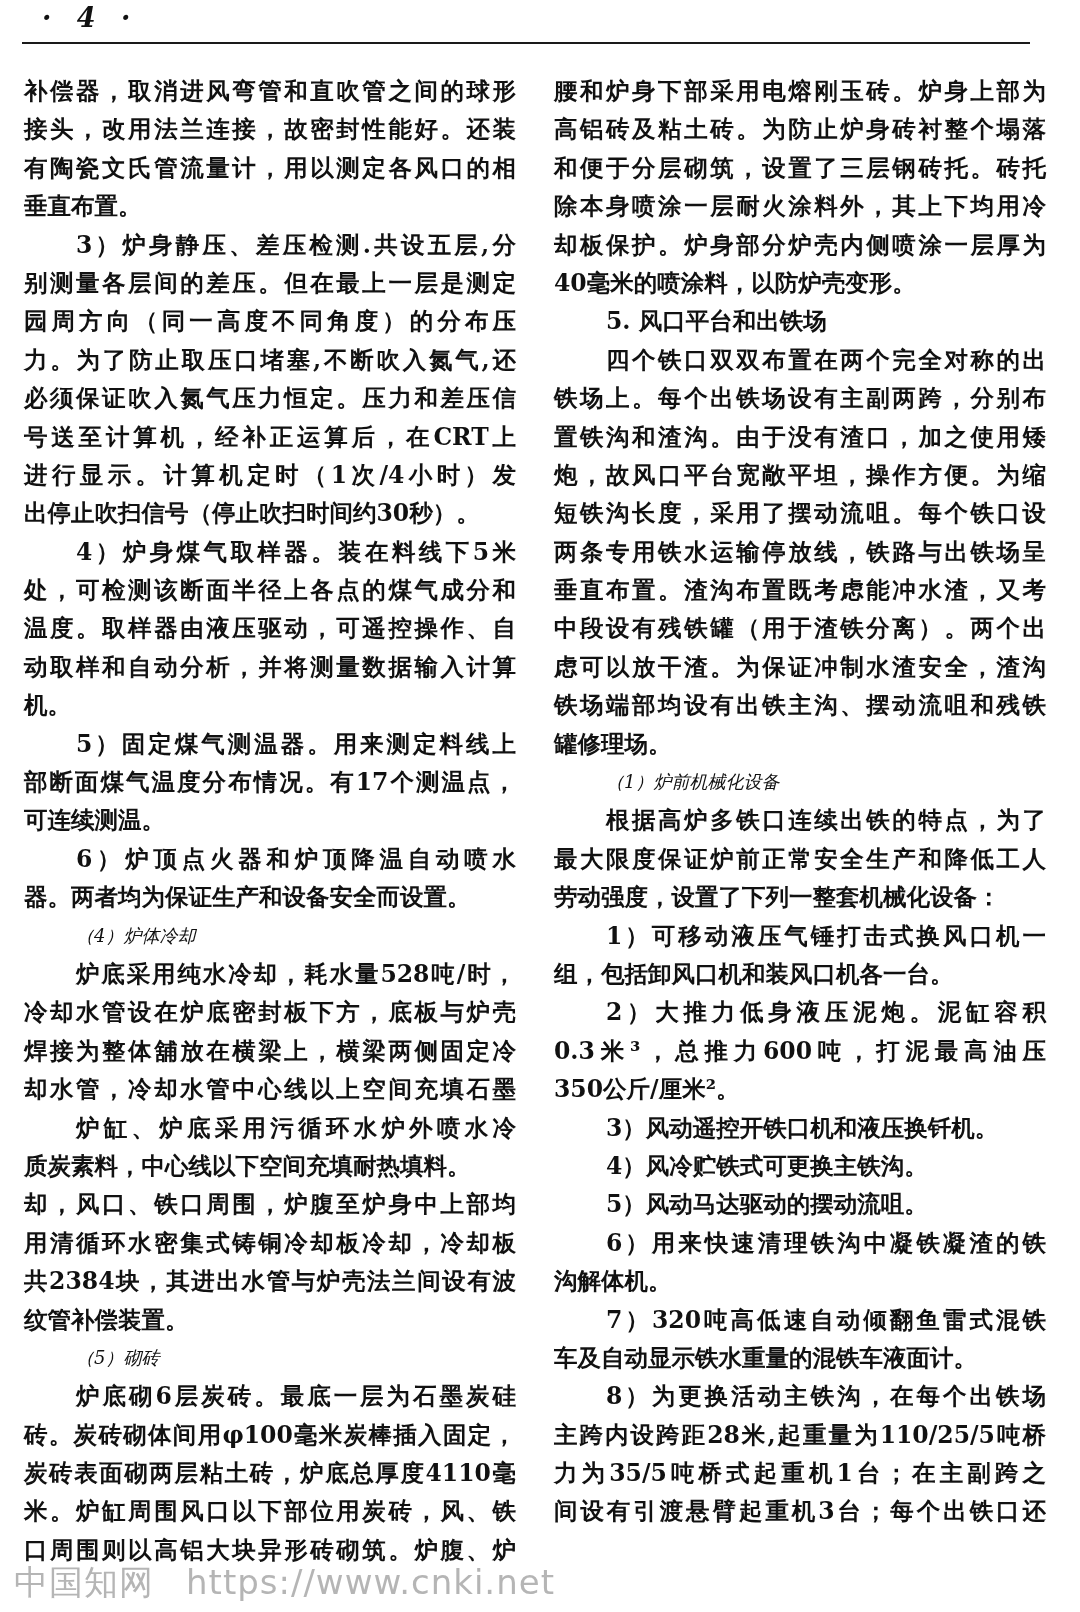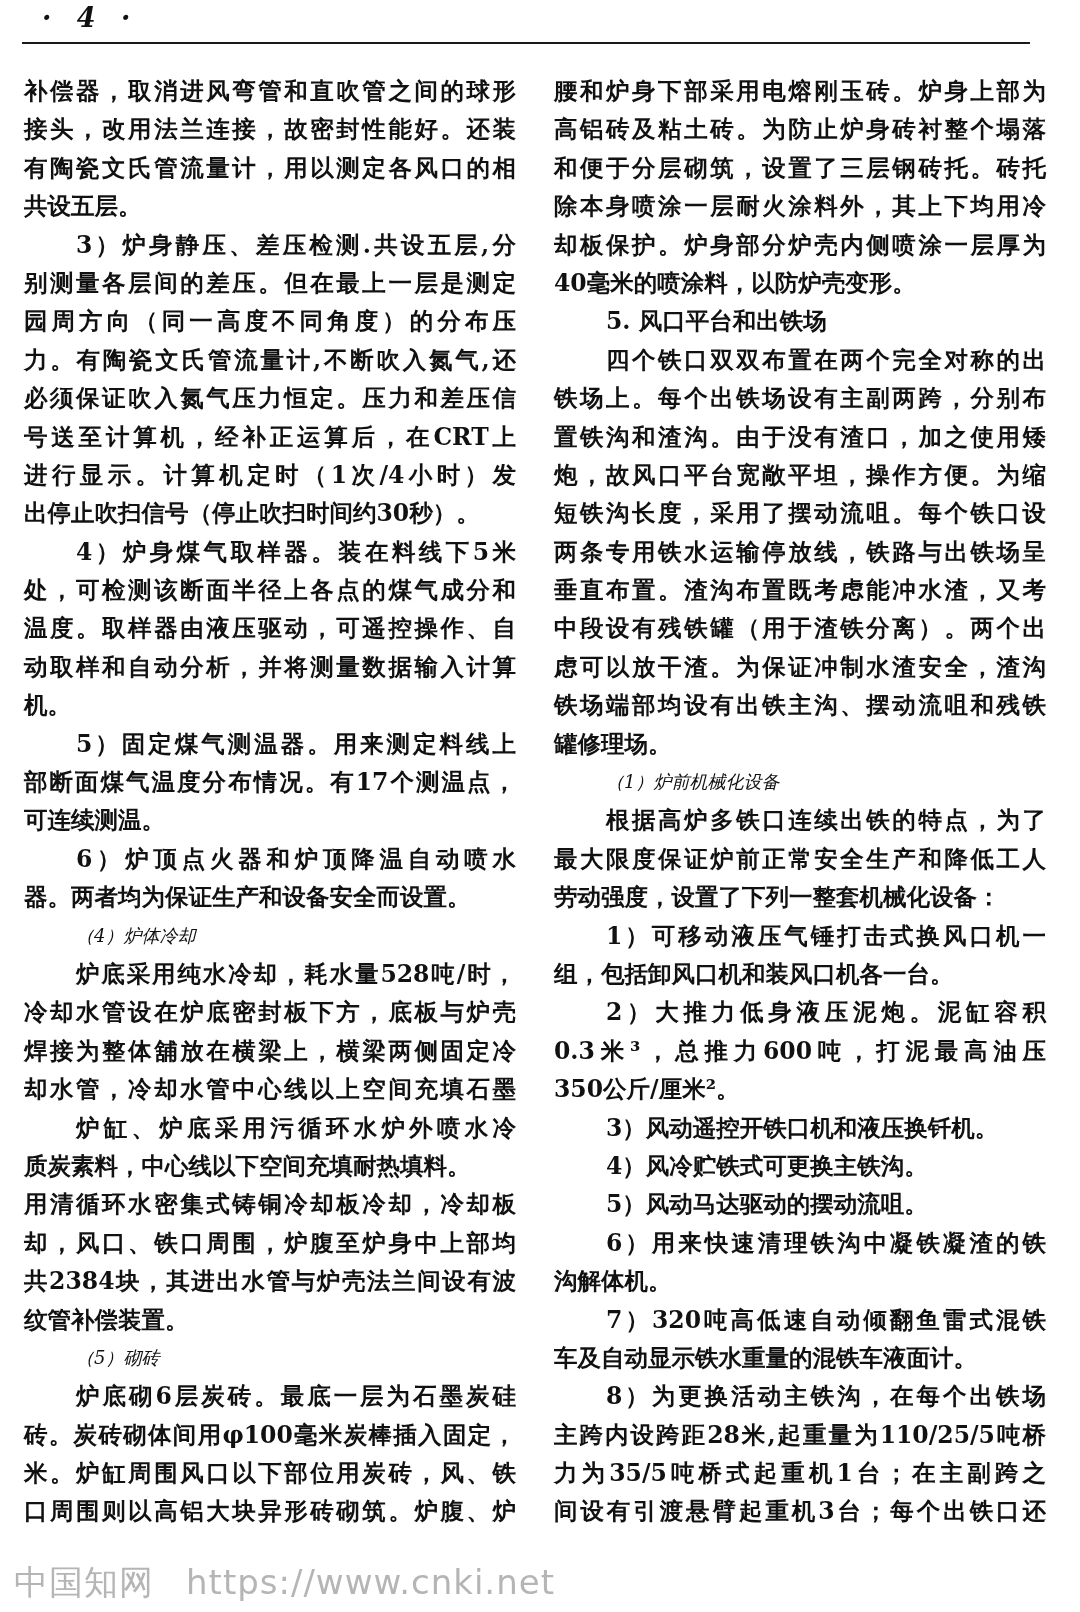--- a/index.html
+++ b/index.html
@@ -43,25 +43,25 @@
 </head>
 <body>
 
 <div class="page-num">· 4 ·</div>
 <div class="rule"></div>
 
 <div class="col left" id="left-col">
     <div class="line">补偿器，取消进风弯管和直吹管之间的球形</div>
     <div class="line">接头，改用法兰连接，故密封性能好。还装</div>
     <div class="line">有陶瓷文氏管流量计，用以测定各风口的相</div>
-    <div class="line last">共设五层。</div>
+    <div class="line last">垂直布置。</div>
     <div class="line ind">3）炉身静压、差压检测.共设五层,分</div>
     <div class="line">别测量各层间的差压。但在最上一层是测定</div>
     <div class="line">园周方向（同一高度不同角度）的分布压</div>
-    <div class="line">力。有陶瓷文氏管流量计,不断吹入氮气,还</div>
+    <div class="line">力。为了防止取压口堵塞,不断吹入氮气,还</div>
     <div class="line">必须保证吹入氮气压力恒定。压力和差压信</div>
     <div class="line">号送至计算机，经补正运算后，在CRT上</div>
     <div class="line">进行显示。计算机定时（1次/4小时）发</div>
     <div class="line last">出停止吹扫信号（停止吹扫时间约30秒）。</div>
     <div class="line ind">4）炉身煤气取样器。装在料线下5米</div>
     <div class="line">处，可检测该断面半径上各点的煤气成分和</div>
     <div class="line">温度。取样器由液压驱动，可遥控操作、自</div>
     <div class="line">动取样和自动分析，并将测量数据输入计算</div>
     <div class="line last">机。</div>
     <div class="line ind">5）固定煤气测温器。用来测定料线上</div>
@@ -69,27 +69,28 @@
     <div class="line last">可连续测温。</div>
     <div class="line ind">6）炉顶点火器和炉顶降温自动喷水</div>
     <div class="line last">器。两者均为保证生产和设备安全而设置。</div>
     <div class="line heading">（4）炉体冷却</div>
     <div class="line ind">炉底采用纯水冷却，耗水量528吨/时，</div>
     <div class="line">冷却水管设在炉底密封板下方，底板与炉壳</div>
     <div class="line">焊接为整体舖放在横梁上，横梁两侧固定冷</div>
     <div class="line">却水管，冷却水管中心线以上空间充填石墨</div>
     <div class="line ind">炉缸、炉底采用污循环水炉外喷水冷</div>
     <div class="line last">质炭素料，中心线以下空间充填耐热填料。</div>
+    <div class="line">却，风口、铁口周围，炉腹至炉身中上部均</div>
     <div class="line">用清循环水密集式铸铜冷却板冷却，冷却板</div>
-    <div class="line">却，风口、铁口周围，炉腹至炉身中上部均</div>
     <div class="line">共2384块，其进出水管与炉壳法兰间设有波</div>
     <div class="line last">纹管补偿装置。</div>
     <div class="line heading">（5）砌砖</div>
     <div class="line ind">炉底砌6层炭砖。最底一层为石墨炭硅</div>
     <div class="line">砖。炭砖砌体间用φ100毫米炭棒插入固定，</div>
+    <div class="line">炭砖表面砌两层粘土砖，炉底总厚度4110毫</div>
     <div class="line">米。炉缸周围风口以下部位用炭砖，风、铁</div>
     <div class="line">口周围则以高铝大块异形砖砌筑。炉腹、炉</div>
   </div>
 <div class="col right" id="right-col">
     <div class="line">腰和炉身下部采用电熔刚玉砖。炉身上部为</div>
     <div class="line">高铝砖及粘土砖。为防止炉身砖衬整个塌落</div>
     <div class="line">和便于分层砌筑，设置了三层钢砖托。砖托</div>
     <div class="line">除本身喷涂一层耐火涂料外，其上下均用冷</div>
     <div class="line">却板保护。炉身部分炉壳内侧喷涂一层厚为</div>
     <div class="line last">40毫米的喷涂料，以防炉壳变形。</div>

